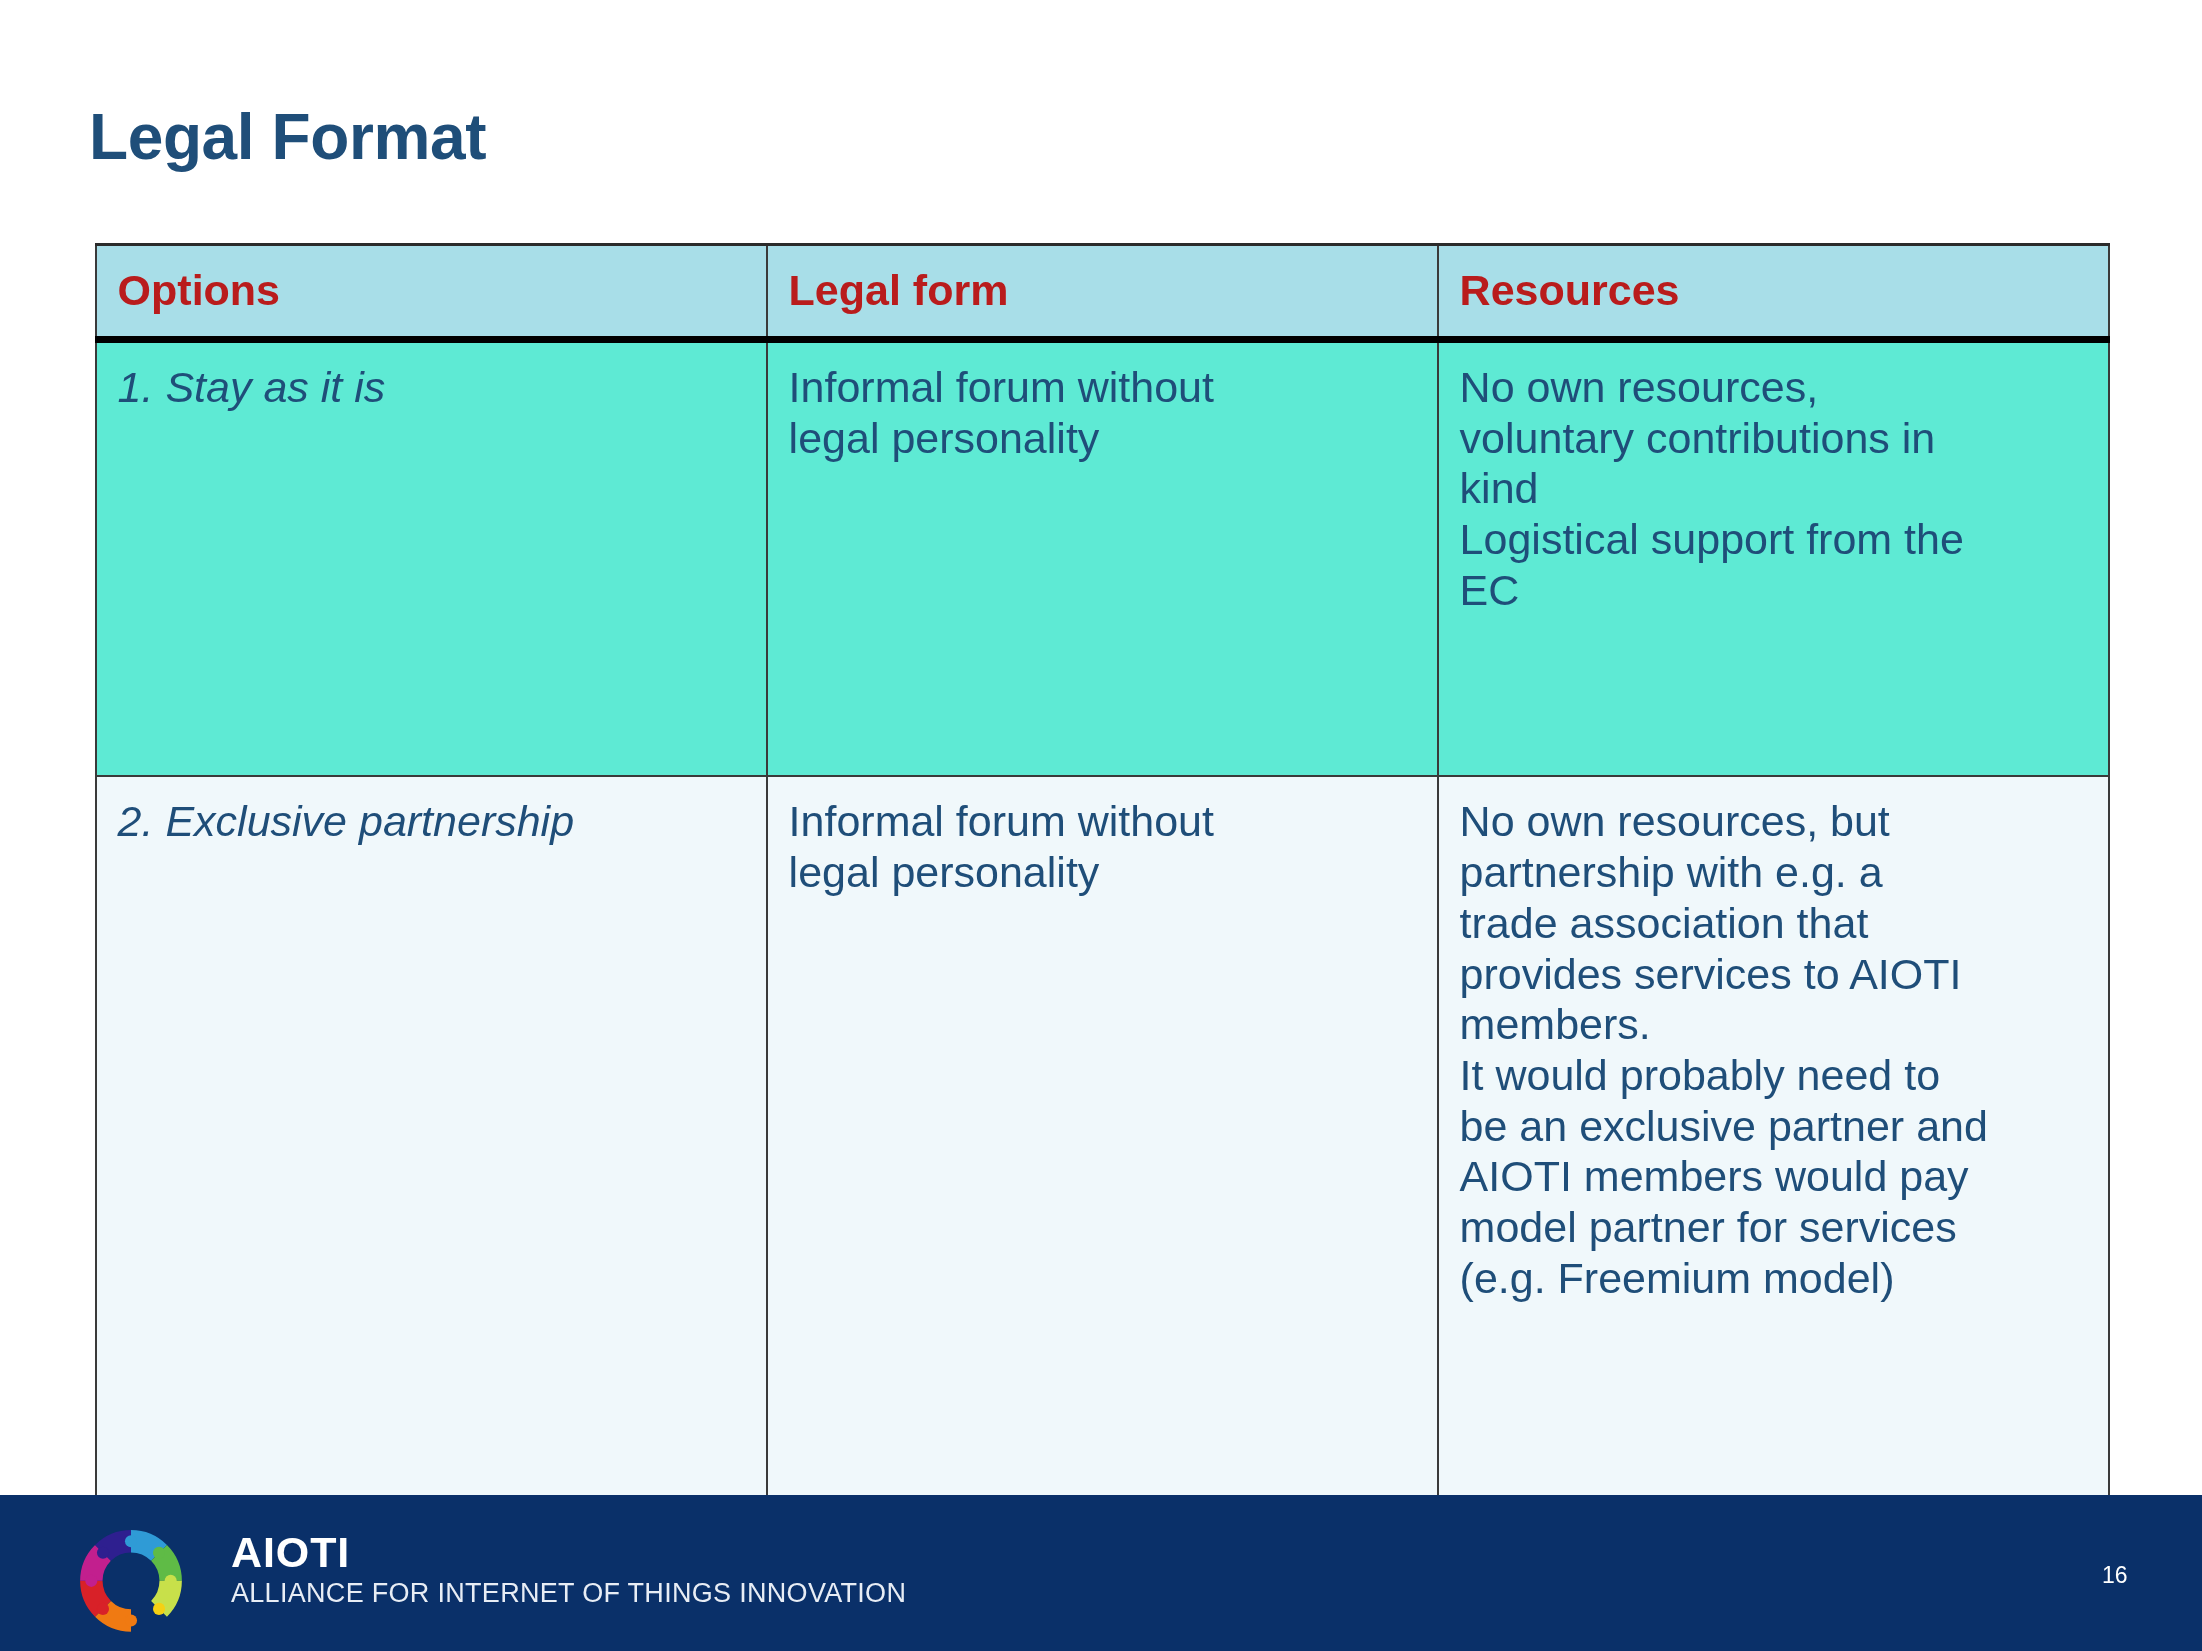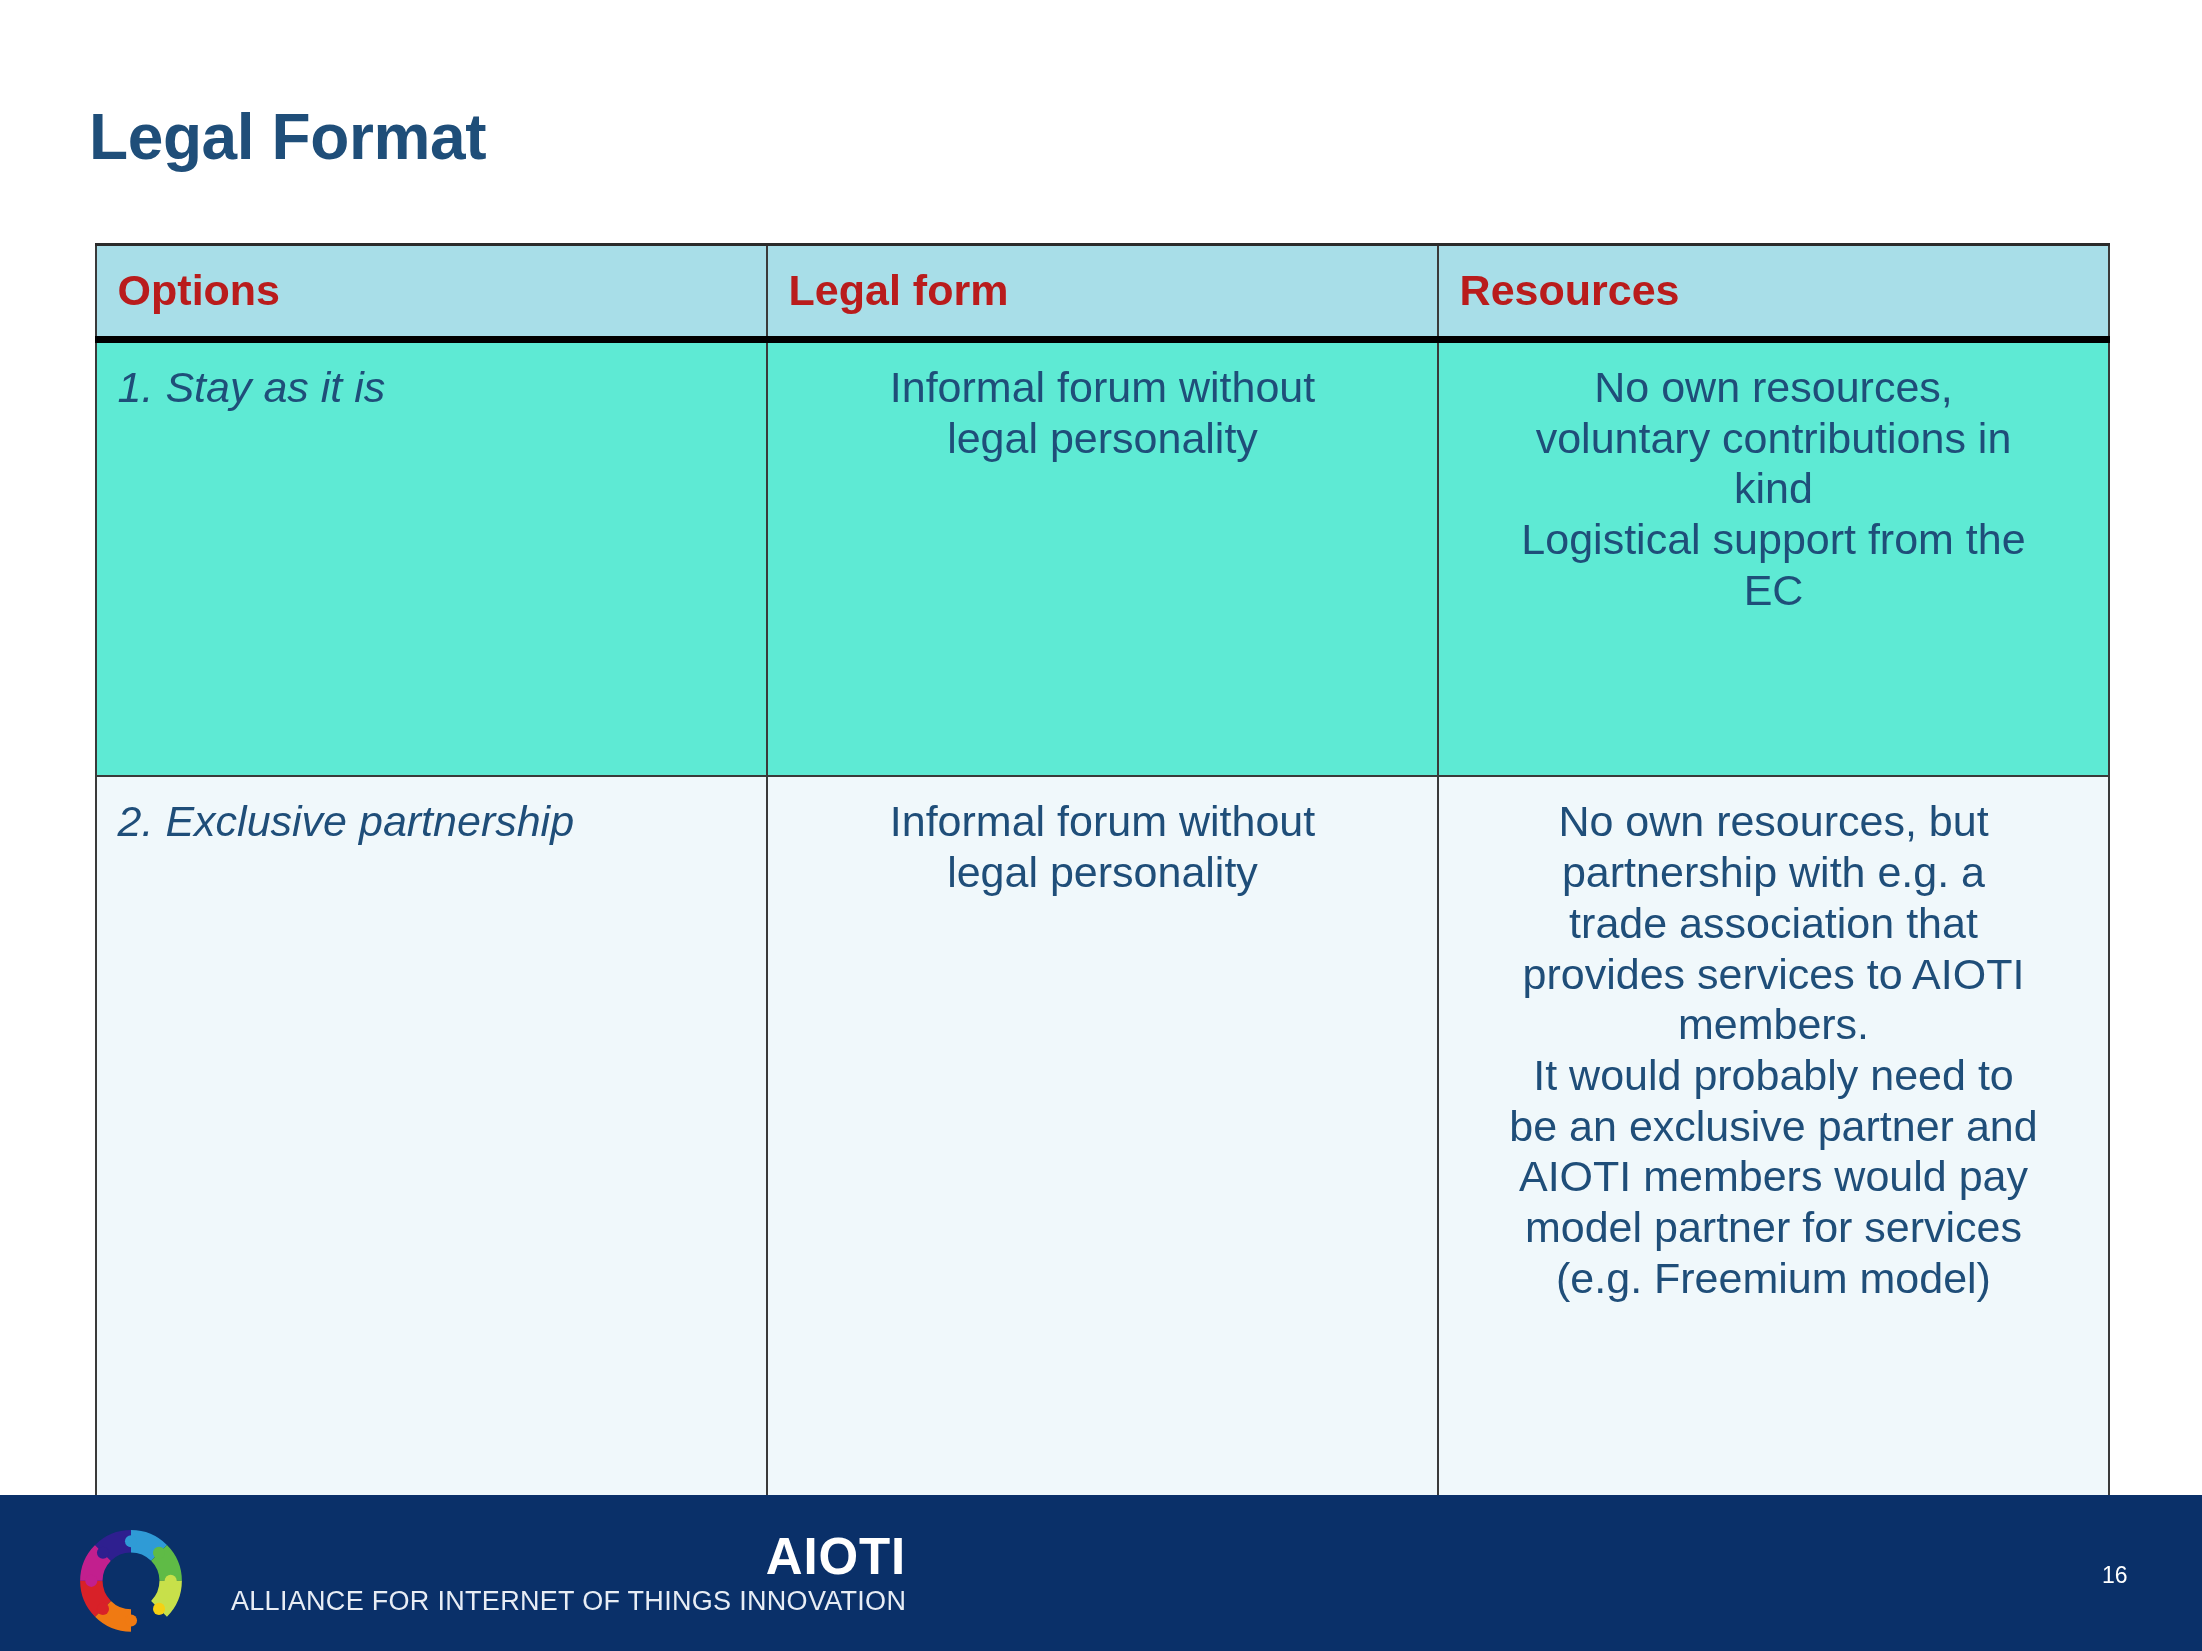--- a/index.html
+++ b/index.html
@@ -67,21 +67,20 @@
     line-height: 1.18;
   }
 
   .row-1 td { background: #5eead4; height: 391px; }
   .row-2 td { background: #F0F8FB; height: 718px; }
 
   .opt-label { font-style: italic; }
 
   .cell-lines p {
     margin: 0;
-    text-align: center;
   }
 
   
   .footer-bar {
     position: absolute;
     left: 0;
     top: 1495px;
     width: 2203px;
     height: 157px;
     background: #0A3069;
@@ -95,26 +94,25 @@
     height: 108px;
   }
   .logo-wrap svg { display: block; }
 
   .brand-block {
     position: absolute;
     left: 231px;
     top: 1531px;
   }
   .brand-name {
-    font-size: 51px;
+    font-size: 43px;
     font-weight: bold;
     color: #ffffff;
     line-height: 1;
     letter-spacing: 0.9px;
-    text-align: right;
   }
   .brand-tagline {
     margin-top: 6px;
     font-size: 27px;
     color: #e8edf5;
     letter-spacing: 0.3px;
     line-height: 1;
     white-space: nowrap;
   }
 

